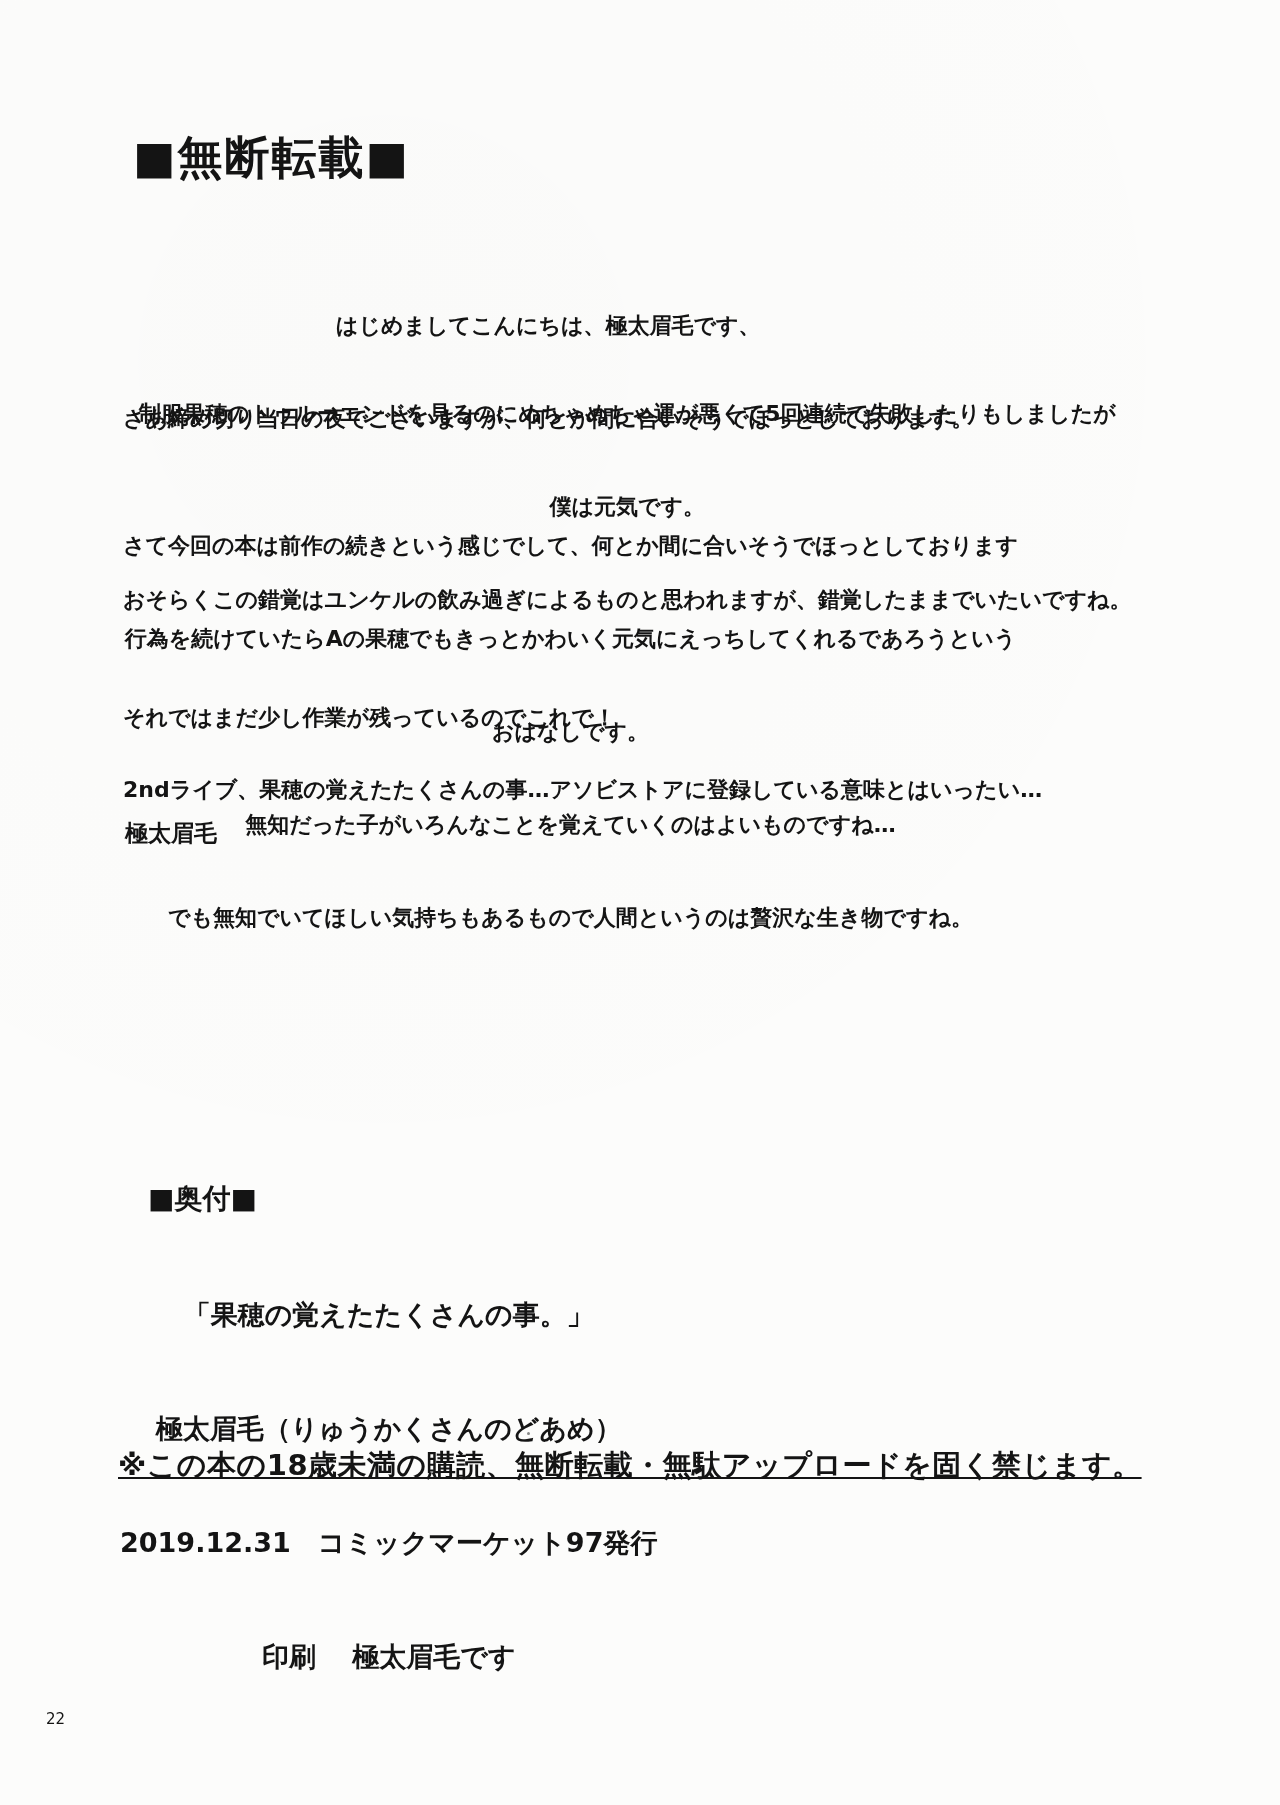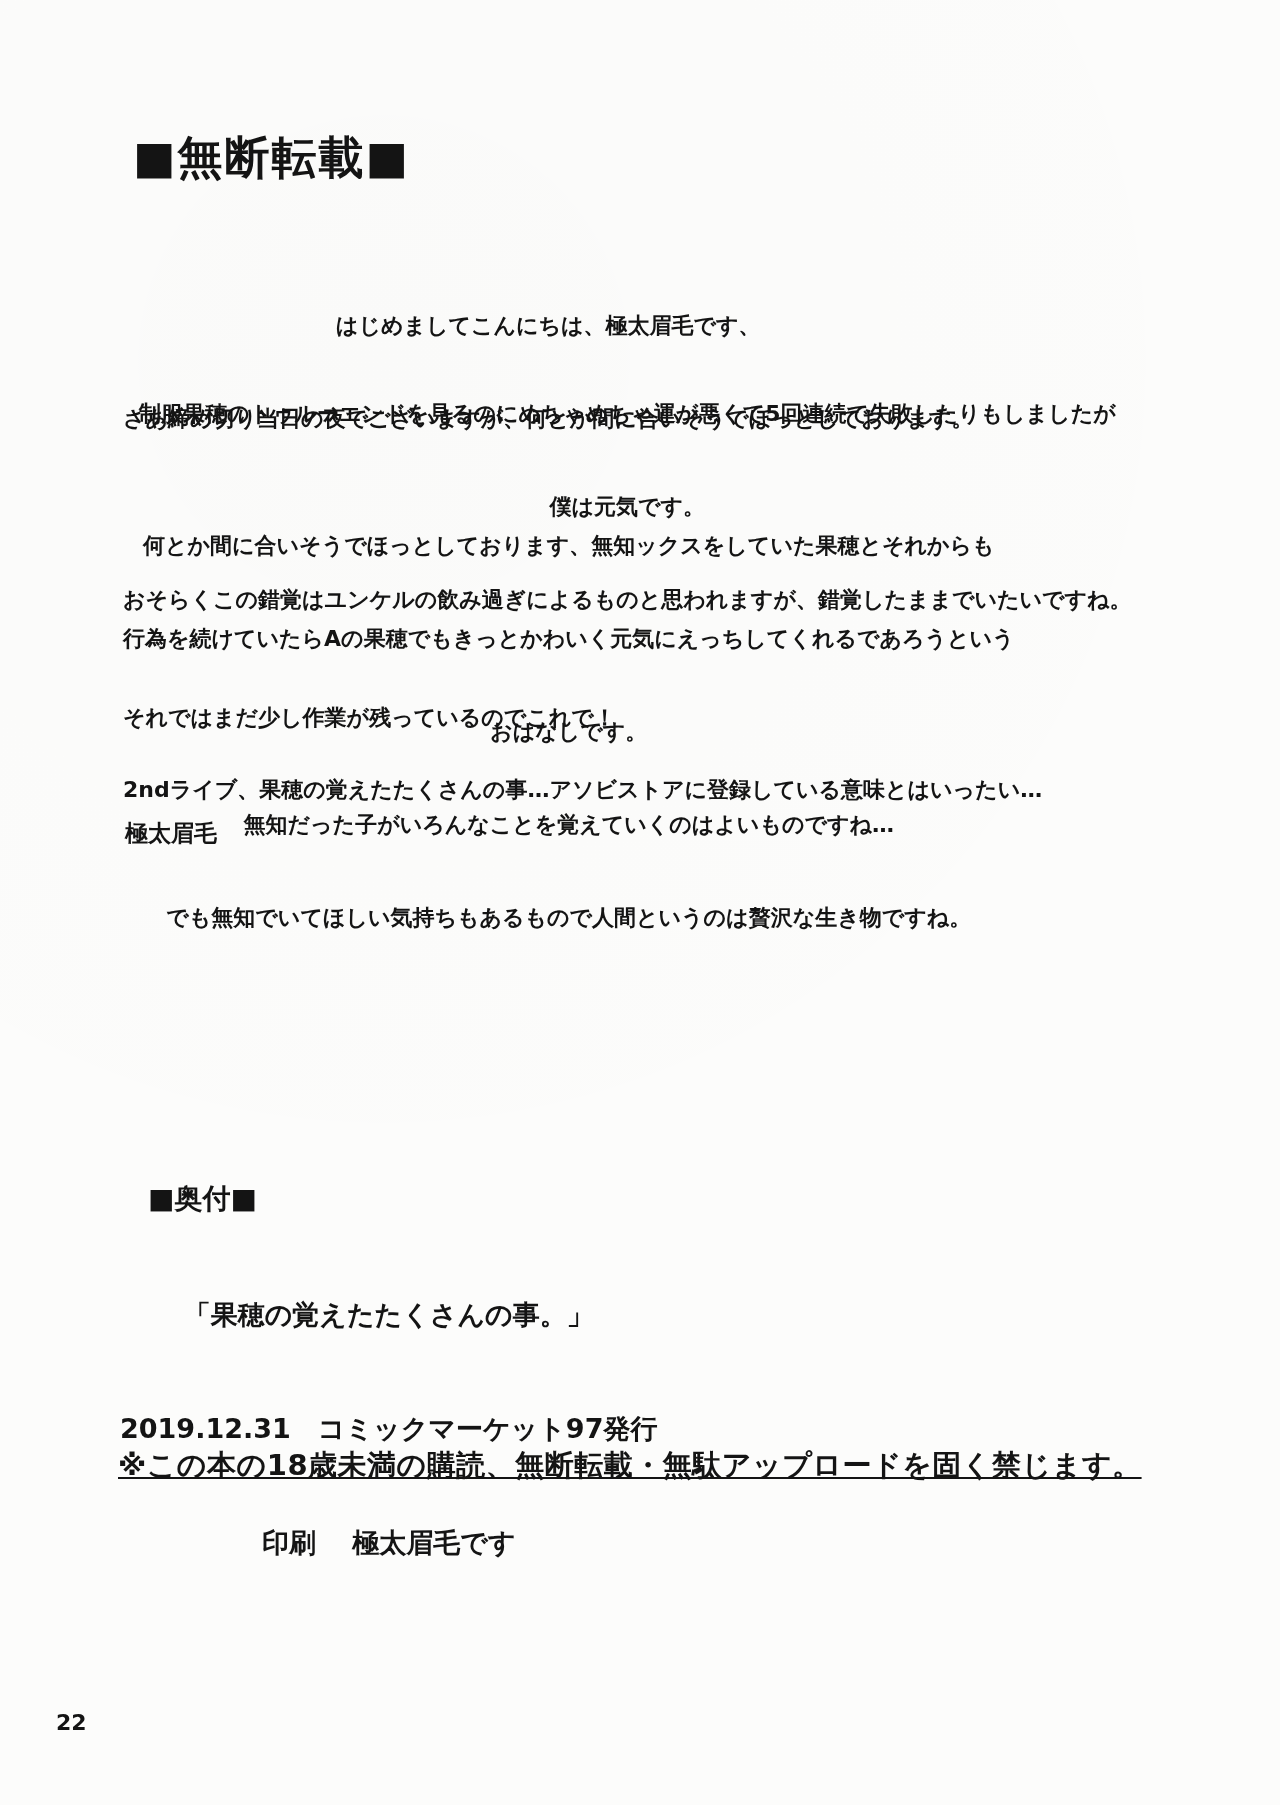--- a/index.html
+++ b/index.html
@@ -72,24 +72,24 @@
     left: 118px;
     top: 1446px;
     font-size: 29px;
     font-weight: 700;
     letter-spacing: 0.5px;
     white-space: pre;
     text-decoration: underline;
   }
   .page-number {
     position: absolute;
-    left: 56px;
+    left: 46px;
     top: 1710px;
-    font-size: 22px;
-    font-weight: 700;
+    font-size: 15px;
+    font-weight: 400;
   }
   
   .speck {
     position: absolute;
     background: rgba(40,40,40,0.55);
     border-radius: 50%;
   }
   .speck-1 { left: 527px; top: 1432px; width: 3px; height: 3px; }
   .speck-2 { left: 160px; top: 536px; width: 2px; height: 2px; opacity: .5; }
 </style>
@@ -105,41 +105,42 @@
     <div class="line">さあ締め切り当日の夜でございますが、何とか間に合いそうでほっとしております。</div>
   </div>
 
   <div class="para" style="top:336px">
     <div class="line">制服果穂のトゥルーエンドを見るのにめちゃめちゃ運が悪くて5回連続で失敗したりもしましたが</div>
     <div class="line">僕は元気です。</div>
     <div class="line">おそらくこの錯覚はユンケルの飲み過ぎによるものと思われますが、錯覚したままでいたいですね。</div>
   </div>
 
   <div class="para" style="top:468px">
-    <div class="line">何とか間に合いそうでほっとしております、無知ックスをしていた果穂とそれからも</div>
+    <div class="line">さて今回の本は前作の続きという感じでして、何とか間に合いそうでほっとしております</div>
     <div class="line">行為を続けていたらAの果穂でもきっとかわいく元気にえっちしてくれるであろうという</div>
     <div class="line">おはなしです。</div>
     <div class="line">無知だった子がいろんなことを覚えていくのはよいものですね…</div>
     <div class="line">でも無知でいてほしい気持ちもあるもので人間というのは贅沢な生き物ですね。</div>
   </div>
 
   <div class="para" style="top:640px">
     <div class="line">それではまだ少し作業が残っているのでこれで！</div>
   </div>
 
   <div class="para" style="top:712px">
     <div class="line">2ndライブ、果穂の覚えたたくさんの事…アソビストアに登録している意味とはいったい…</div>
   </div>
 
   <div class="signature">極太眉毛</div>
 
   <div class="colophon-title">■奥付■</div>
 
   <div class="colophon">
     <div class="line">「果穂の覚えたたくさんの事。」</div>
+    <div class="line">極太眉毛（りゅうかくさんのどあめ）</div>
     <div class="line">2019.12.31　コミックマーケット97発行</div>
     <div class="line">印刷　 極太眉毛です</div>
   </div>
 
   <div class="warning">※この本の18歳未満の購読、無断転載・無駄アップロードを固く禁じます。</div>
 
   <div class="page-number">22</div>
 
   <div class="speck speck-1"></div>
   <div class="speck speck-2"></div>

